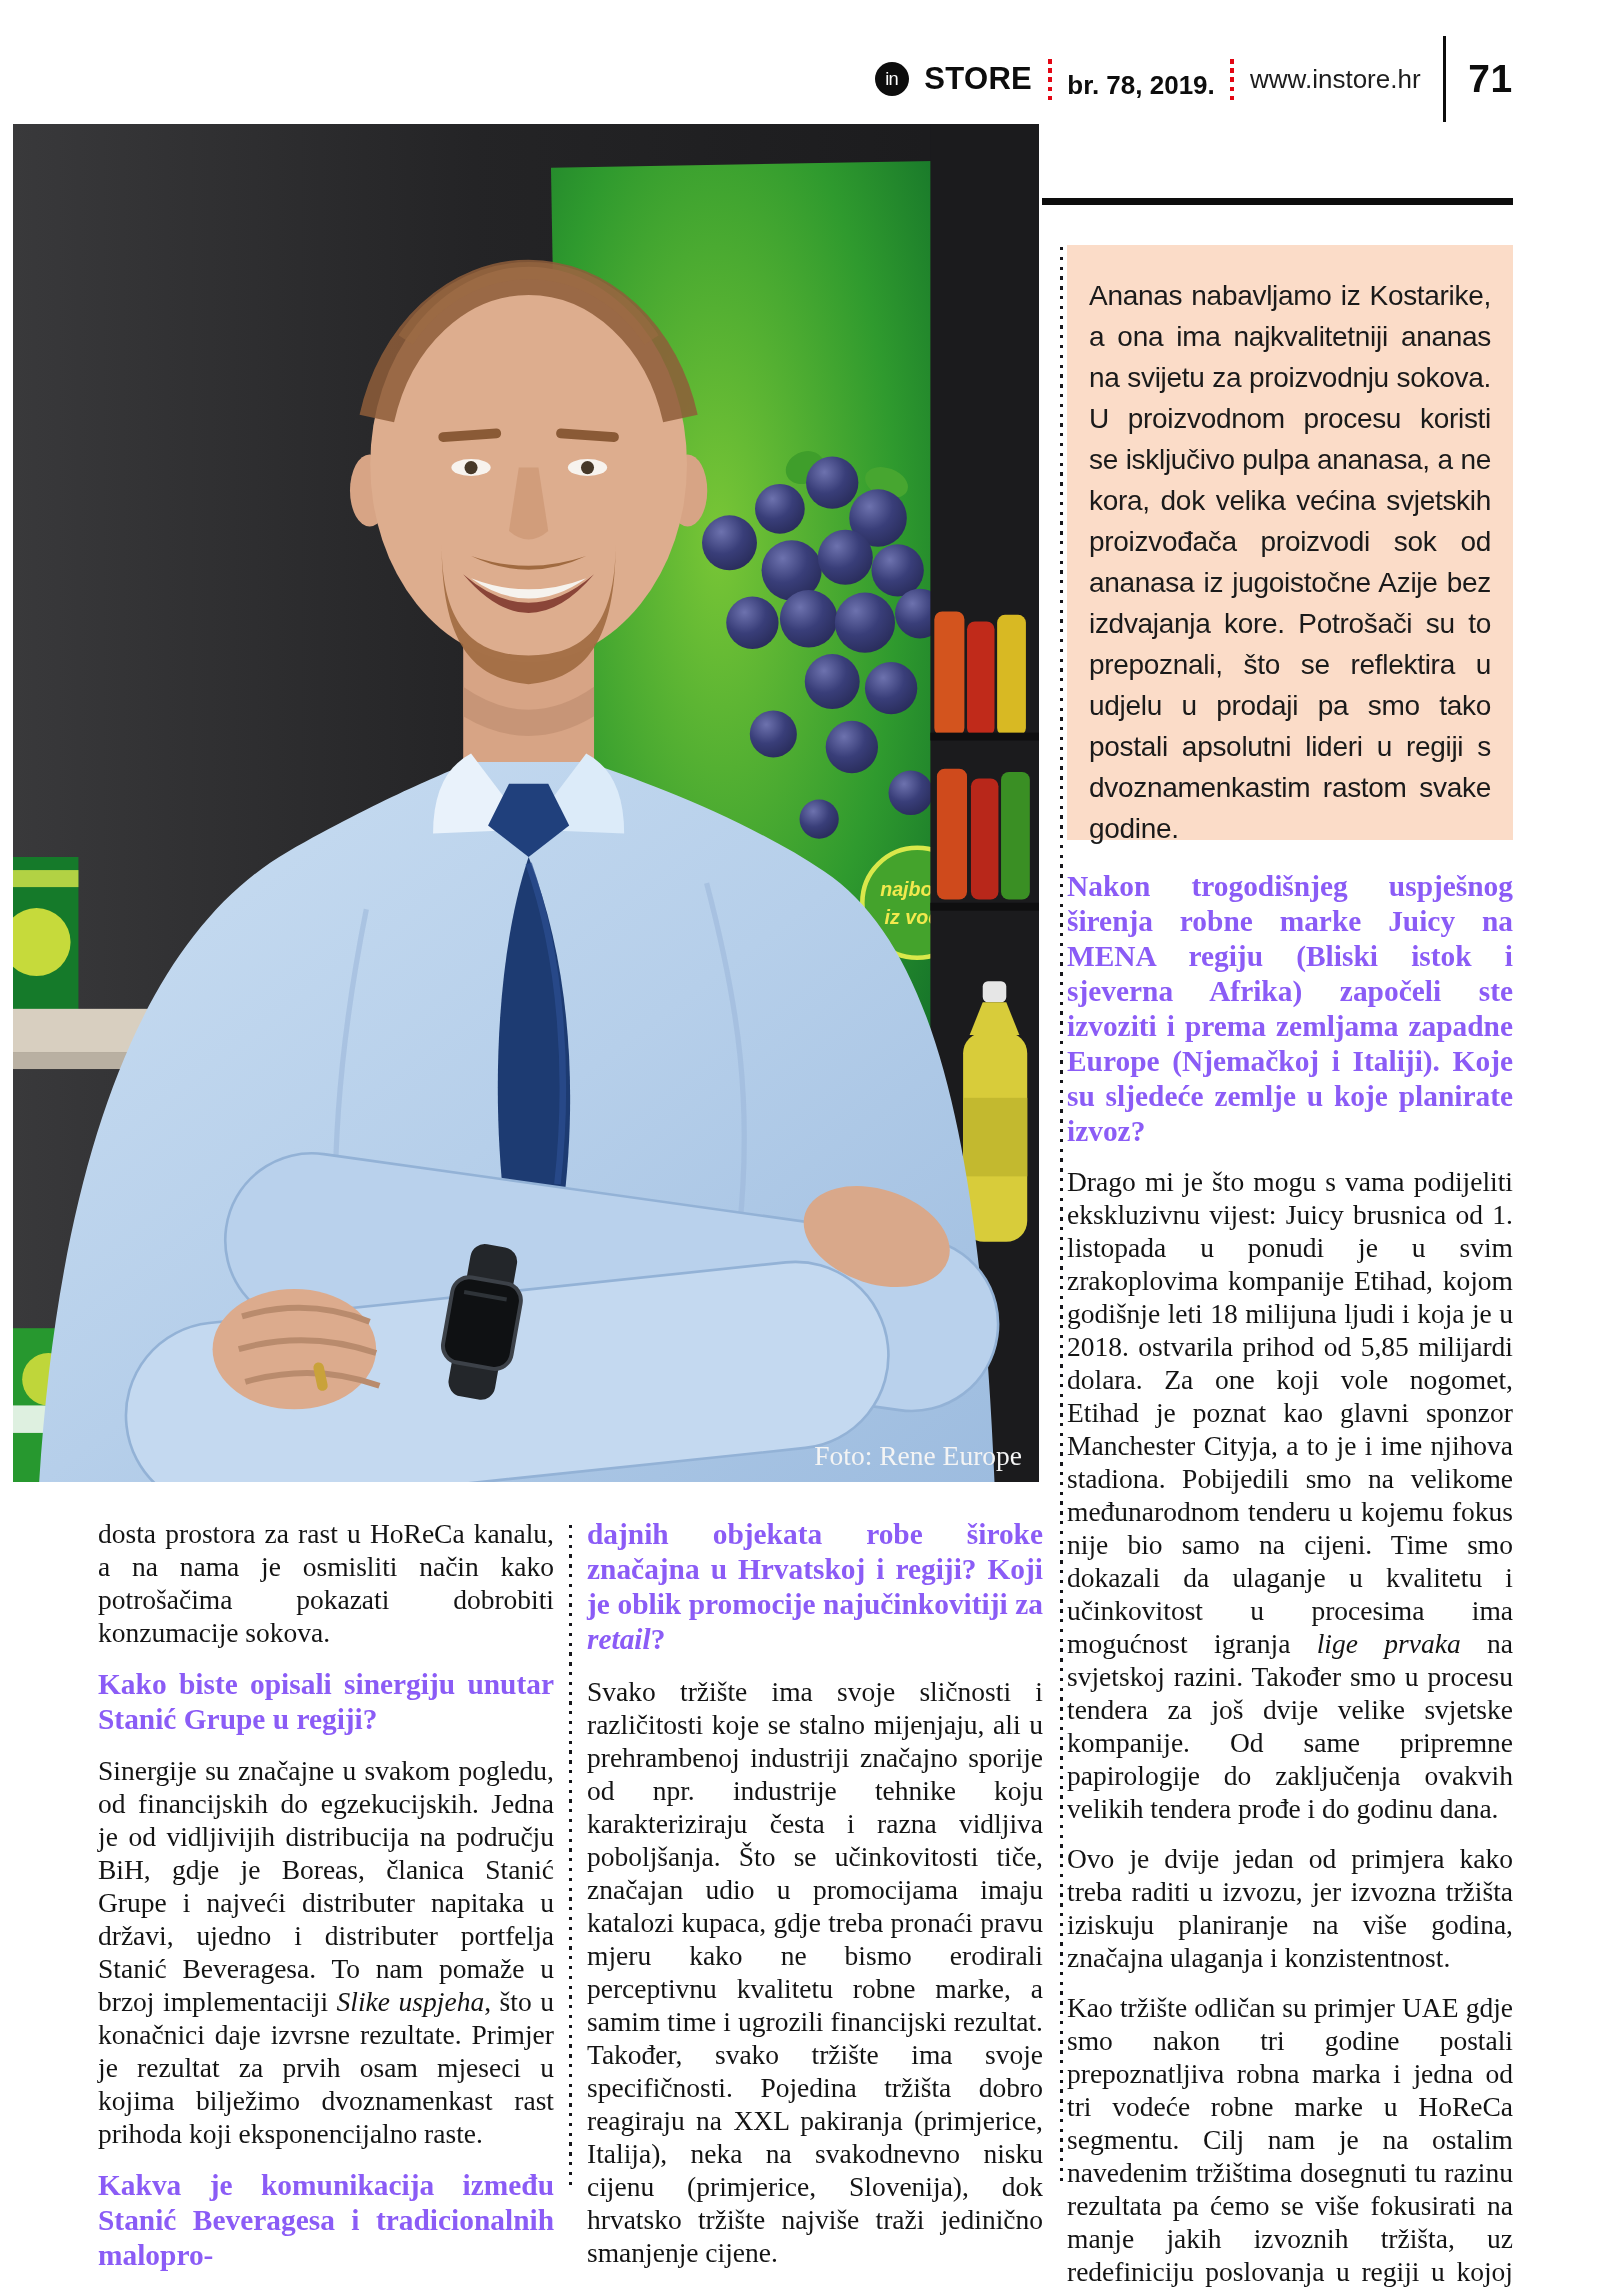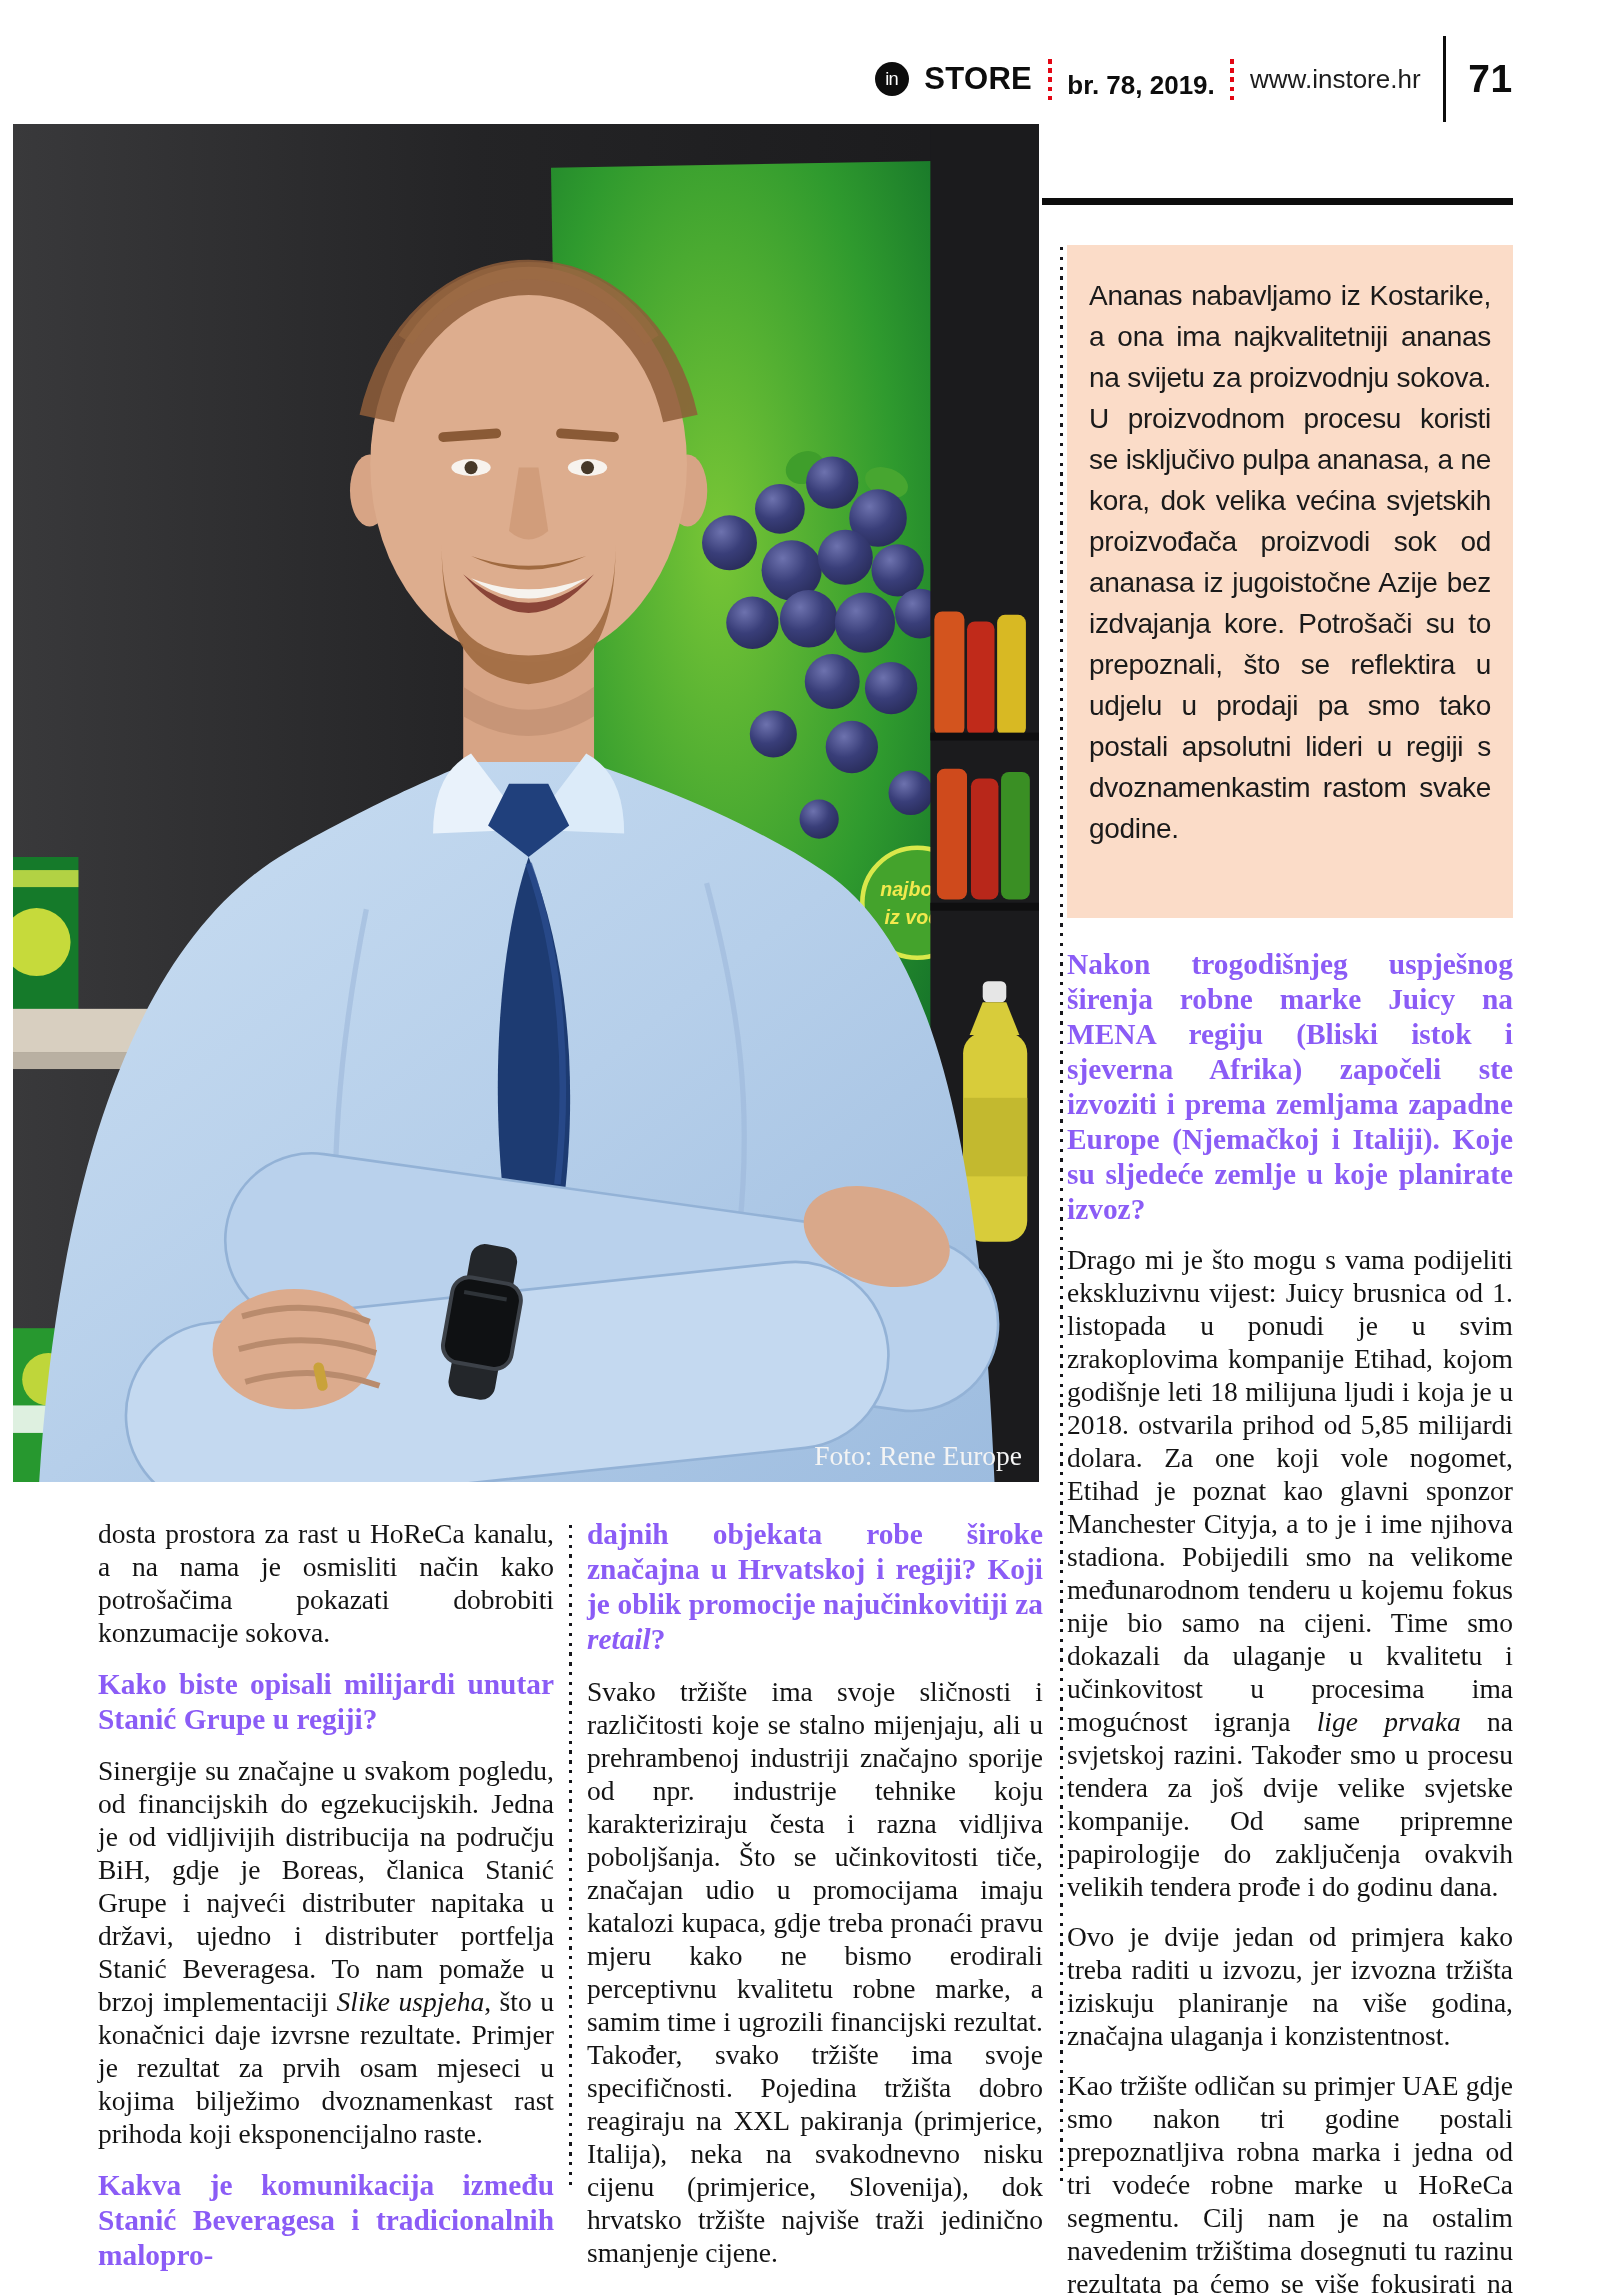--- a/index.html
+++ b/index.html
@@ -54,21 +54,21 @@
   .col { position:absolute; text-align:justify; hyphens:auto; -webkit-hyphens:auto; }
   .col-left  { left:98px;  top:1517px; width:456px; }
   .col-mid   { left:587px;  top:1517px; width:456px; }
   .col-right { left:1067px; top:245px;  width:446px; }
 
   .body-p { font-size:27.5px; line-height:33px; margin-bottom:17.7px; }
   .q { font-weight:bold; font-size:29.4px; line-height:35px; margin-bottom:17.7px; color:#8b5cf6; }
   .q i, .body-p i { font-style:italic; }
 
   .quote-box {
-    background:#fbdcc8; width:100%; height:673px; padding:30px 22px;
+    background:#fbdcc8; width:100%; height:595px; padding:30px 22px;
     font-family:"Liberation Sans", sans-serif; font-size:28px; line-height:41px;
     letter-spacing:-0.3px; color:#1a1a1a; text-align:justify; margin-bottom:29px;
   }
   .col-right .q { margin-bottom:15.7px; }
   .col-right .body-p { margin-bottom:17px; }
 </style>
 </head>
 <body>
 
 <div class="header">
@@ -218,21 +218,21 @@
   </svg>
   <div class="photo-credit">Foto: Rene Europe</div>
 </div>
 
 <div class="top-rule"></div>
 <div class="vdots sep-left"></div>
 <div class="vdots sep-right"></div>
 
 <div class="col col-left">
   <p class="body-p">dosta prostora za rast u HoReCa kanalu, a na nama je osmisliti način kako potrošačima pokazati dobrobiti konzumacije sokova.</p>
-  <p class="q">Kako biste opisali milijardi unutar Stanić Grupe u regiji?</p>
+  <p class="q">Kako biste opisali sinergiju unutar Stanić Grupe u regiji?</p>
   <p class="body-p"><span>Sinergije su značajne u svakom pogledu, od financijskih do egzekucijskih. Jedna je od vidljivijih distribucija na području BiH, gdje je Boreas, članica Stanić Grupe i najveći distributer napitaka u državi, ujedno i distributer portfelja Stanić Beveragesa. To nam pomaže u brzoj implementaciji </span><i>Slike uspjeha</i><span>, što u konačnici daje izvrsne rezultate. Primjer je rezultat za prvih osam mjeseci u kojima bilježimo dvoznamenkast rast prihoda koji eksponencijalno raste.</span></p>
   <p class="q">Kakva je komunikacija između Stanić Beveragesa i tradicionalnih malopro-</p>
 </div>
 
 <div class="col col-mid">
   <p class="q"><span>dajnih objekata robe široke značajna u Hrvatskoj i regiji? Koji je oblik promocije najučinkovitiji za </span><i>retail</i><span>?</span></p>
   <p class="body-p">Svako tržište ima svoje sličnosti i različitosti koje se stalno mijenjaju, ali u prehrambenoj industriji značajno sporije od npr. industrije tehnike koju karakteriziraju česta i razna vidljiva poboljšanja. Što se učinkovitosti tiče, značajan udio u promocijama imaju katalozi kupaca, gdje treba pronaći pravu mjeru kako ne bismo erodirali perceptivnu kvalitetu robne marke, a samim time i ugrozili financijski rezultat. Također, svako tržište ima svoje specifičnosti. Pojedina tržišta dobro reagiraju na XXL pakiranja (primjerice, Italija), neka na svakodnevno nisku cijenu (primjerice, Slovenija), dok hrvatsko tržište najviše traži jedinično smanjenje cijene.</p>
 </div>
 
 <div class="col col-right">

